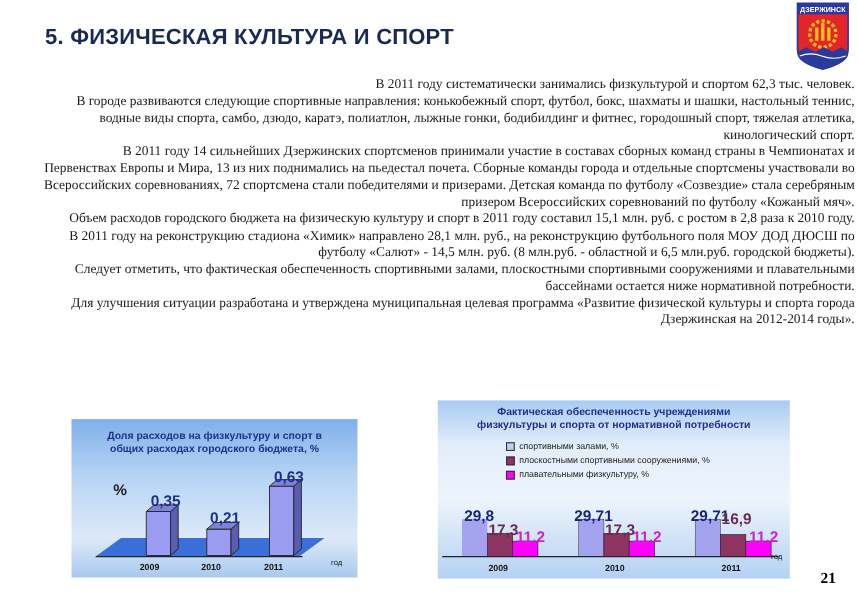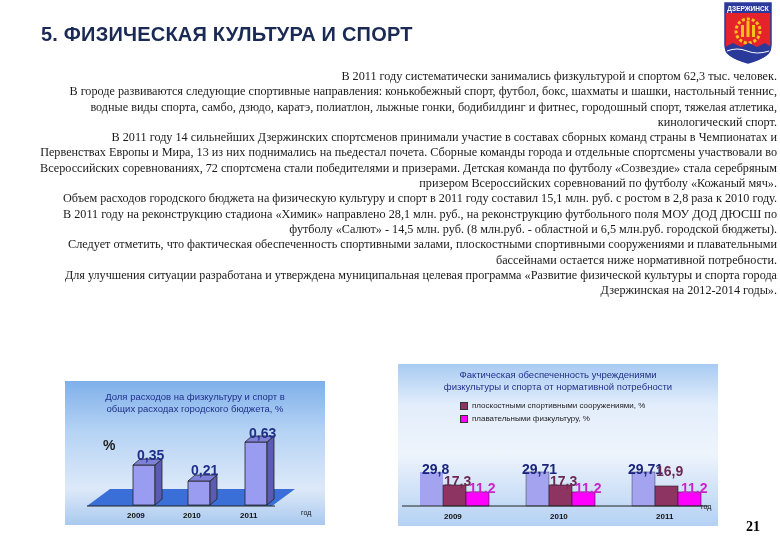--- a/index.html
+++ b/index.html
@@ -4,21 +4,21 @@
 <style>
   html,body{margin:0;padding:0;}
   body{width:780px;height:540px;background:#ffffff;position:relative;overflow:hidden;font-family:"Liberation Serif",serif;}
   .title{position:absolute;left:41px;top:23px;font-family:"Liberation Sans",sans-serif;font-weight:bold;font-size:20px;color:#1a2a55;letter-spacing:0.2px;}
   .emblem{position:absolute;left:723px;top:1px;width:50px;height:64px;}
   .body-text{position:absolute;left:21px;top:69px;width:756px;font-size:12.2px;line-height:15.3px;color:#1a1a1a;text-align:right;}
   .body-text p{margin:0;text-indent:29px;}
   .chart{position:absolute;}
   .chart1{left:65px;top:381px;width:260px;height:144px;background:linear-gradient(#7fb0ea 0%,#b5d3f4 35%,#dde9f9 75%,#a9c9ef 100%);}
   .chart2{left:398px;top:364px;width:320px;height:162px;background:linear-gradient(#a8cbf2 0%,#e2edfb 25%,#eef4fc 55%,#b4d1f3 100%);}
-  .ctitle{position:absolute;left:0;width:100%;text-align:center;font-family:"Liberation Sans",sans-serif;font-weight:normal;color:#1f2f8a;font-size:9.5px;line-height:12px;}
+  .ctitle{position:absolute;left:0;width:100%;text-align:center;font-family:"Liberation Sans",sans-serif;font-weight:bold;color:#1f2f8a;font-size:9.5px;line-height:12px;}
   .lbl{position:absolute;font-family:"Liberation Sans",sans-serif;font-weight:bold;font-size:14px;}
   .legend{position:absolute;left:62px;top:35px;font-family:"Liberation Sans",sans-serif;font-size:8px;color:#222;}
   .legend div{height:13px;display:flex;align-items:center;}
   .legend span.sw{display:inline-block;width:6px;height:6px;border:1px solid #333;margin-right:4px;}
   .page-num{position:absolute;left:746px;top:519px;font-family:"Liberation Serif",serif;font-weight:bold;font-size:14px;color:#000;}
 </style>
 </head>
 <body>
 
 <div class="title">5. ФИЗИЧЕСКАЯ КУЛЬТУРА И СПОРТ</div>
@@ -77,20 +77,24 @@
   <div class="lbl" style="left:236px;top:128px;color:#111;font-size:7px;font-weight:normal;">год</div>
 </div>
 
 <div class="chart chart2">
   <div class="ctitle" style="top:5px;">
     <div>Фактическая обеспеченность учреждениями</div>
     <div>физкультуры и спорта от нормативной потребности</div>
   </div>
   <div class="legend">
     <div>
+        <span class="sw" style="background:#c8c8f8;"></span>
+        <span>спортивными залами, %</span>
+      </div>
+    <div>
         <span class="sw" style="background:#8e3462;"></span>
         <span>плоскостными спортивными сооружениями, %</span>
       </div>
     <div>
         <span class="sw" style="background:#ff00ff;"></span>
         <span>плавательными физкультуру, %</span>
       </div>
   </div>
   <svg style="position:absolute;left:0;top:0;" width="320" height="162">
 

